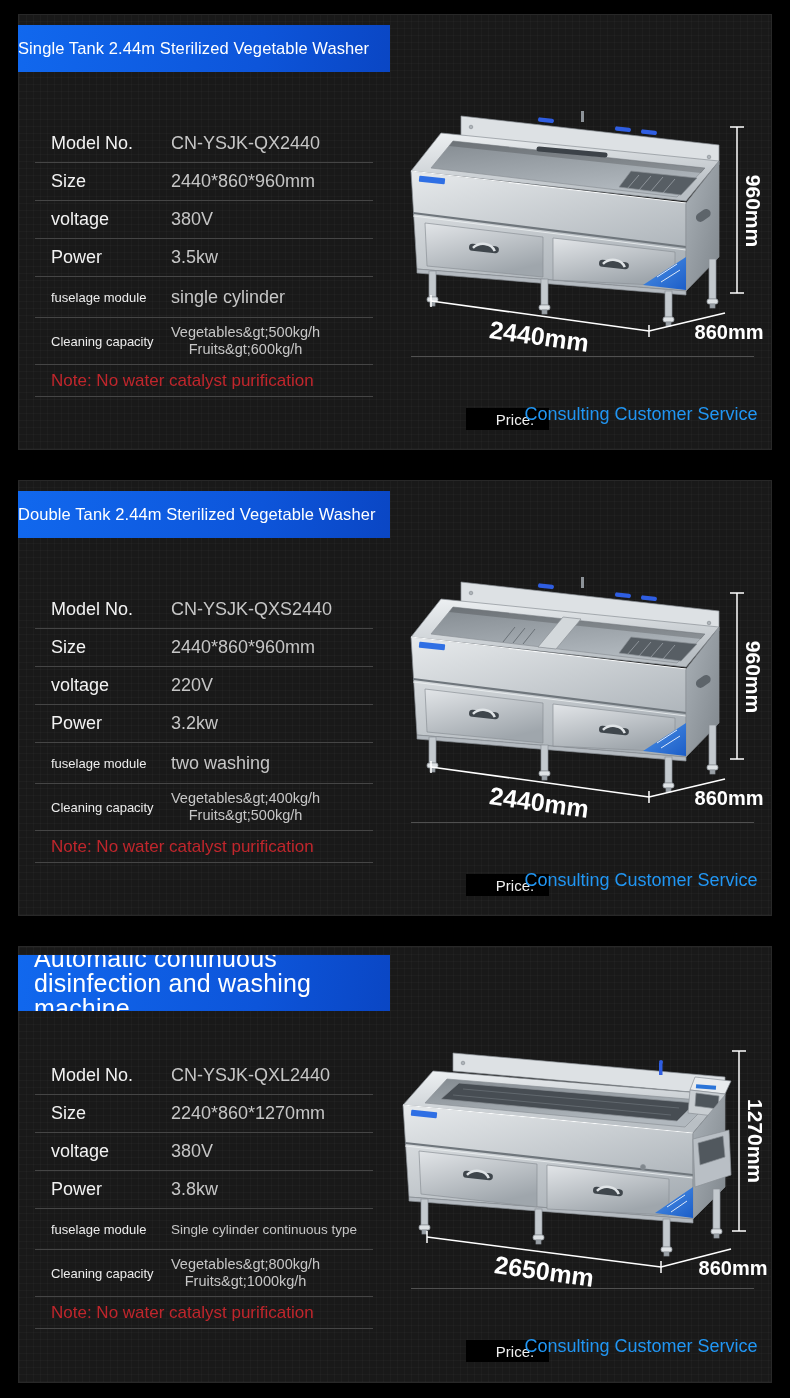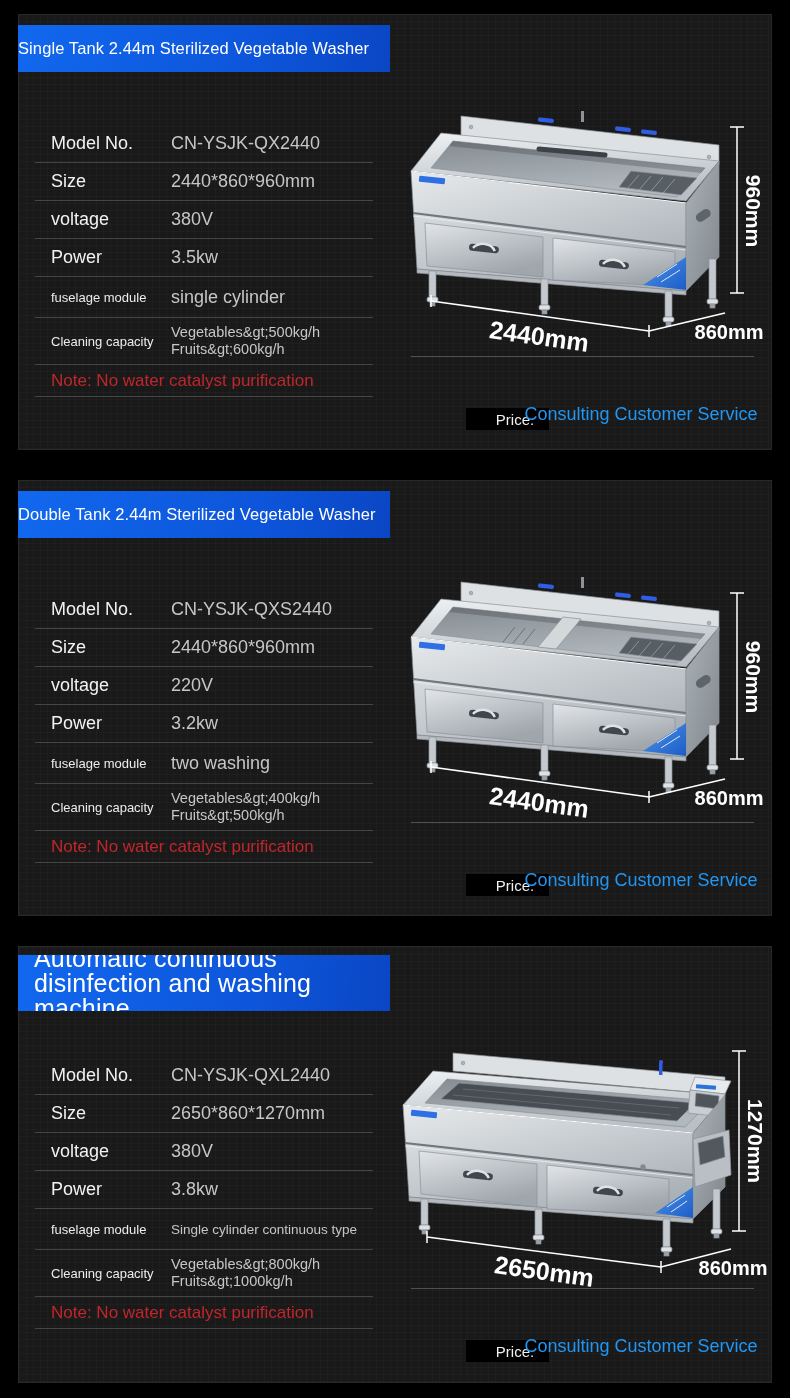--- a/index.html
+++ b/index.html
@@ -16,21 +16,21 @@
     font-size:16.5px;white-space:nowrap;overflow:hidden;letter-spacing:0.1px;}
   #card3 .banner{top:8px;height:56px;padding-left:16px;font-size:25px;white-space:normal;line-height:25px;letter-spacing:0.2px;}
   .spec-table{position:absolute;left:16px;top:110px;width:338px;}
   .spec-row{display:flex;align-items:center;border-bottom:1px solid #454545;box-sizing:border-box;}
   .spec-row.h1{height:38px}.spec-row.h2{height:41px}.spec-row.h3{height:47px}.spec-row.hn{height:32px}
   .spec-label{width:136px;padding-left:16px;box-sizing:border-box;color:#f2f2f2;font-size:18px;flex:none;}
   .spec-label.sm{font-size:13px;line-height:15px;color:#ececec;}
   .spec-value{color:#c6c6c6;font-size:18px;}
   .spec-value.sm{font-size:14.5px;line-height:17.5px;}
   .spec-value.xs{font-size:13.5px;}
-  .spec-value span{display:block;}
+  .spec-value span{display:block;text-align:center;}
   .note{padding-left:16px;color:#c0262c;font-size:17px;}
   .price-divider{position:absolute;left:392px;top:341px;width:343px;height:0;border-top:1px solid #505050;}
   .price-box{position:absolute;left:447px;top:393px;width:68px;height:22px;background:#000;
     color:#f0f0f0;font-size:15px;display:flex;align-items:center;justify-content:center;padding-left:15px;}
   .consult{position:absolute;left:482px;top:387px;width:280px;text-align:center;
     color:#2196f3;font-size:18px;line-height:25px;cursor:pointer;}
   .machine{position:absolute;left:374px;top:46px;width:380px;height:295px;}
   .machine text{font-family:"Liberation Sans",sans-serif;font-weight:bold;fill:#fff;}
 </style>
 </head>
@@ -304,21 +304,21 @@
 <div class="card" id="card3">
   <div class="banner">Automatic continuous disinfection and washing machine</div>
 
   <div class="spec-table">
     <div class="spec-row h1">
       <div class="spec-label">Model No.</div>
       <div class="spec-value">CN-YSJK-QXL2440</div>
     </div>
     <div class="spec-row h1">
       <div class="spec-label">Size</div>
-      <div class="spec-value">2650*860*1270mm</div>
+      <div class="spec-value">2240*860*1270mm</div>
     </div>
     <div class="spec-row h1">
       <div class="spec-label">voltage</div>
       <div class="spec-value">380V</div>
     </div>
     <div class="spec-row h1">
       <div class="spec-label">Power</div>
       <div class="spec-value">3.8kw</div>
     </div>
     <div class="spec-row h2">

